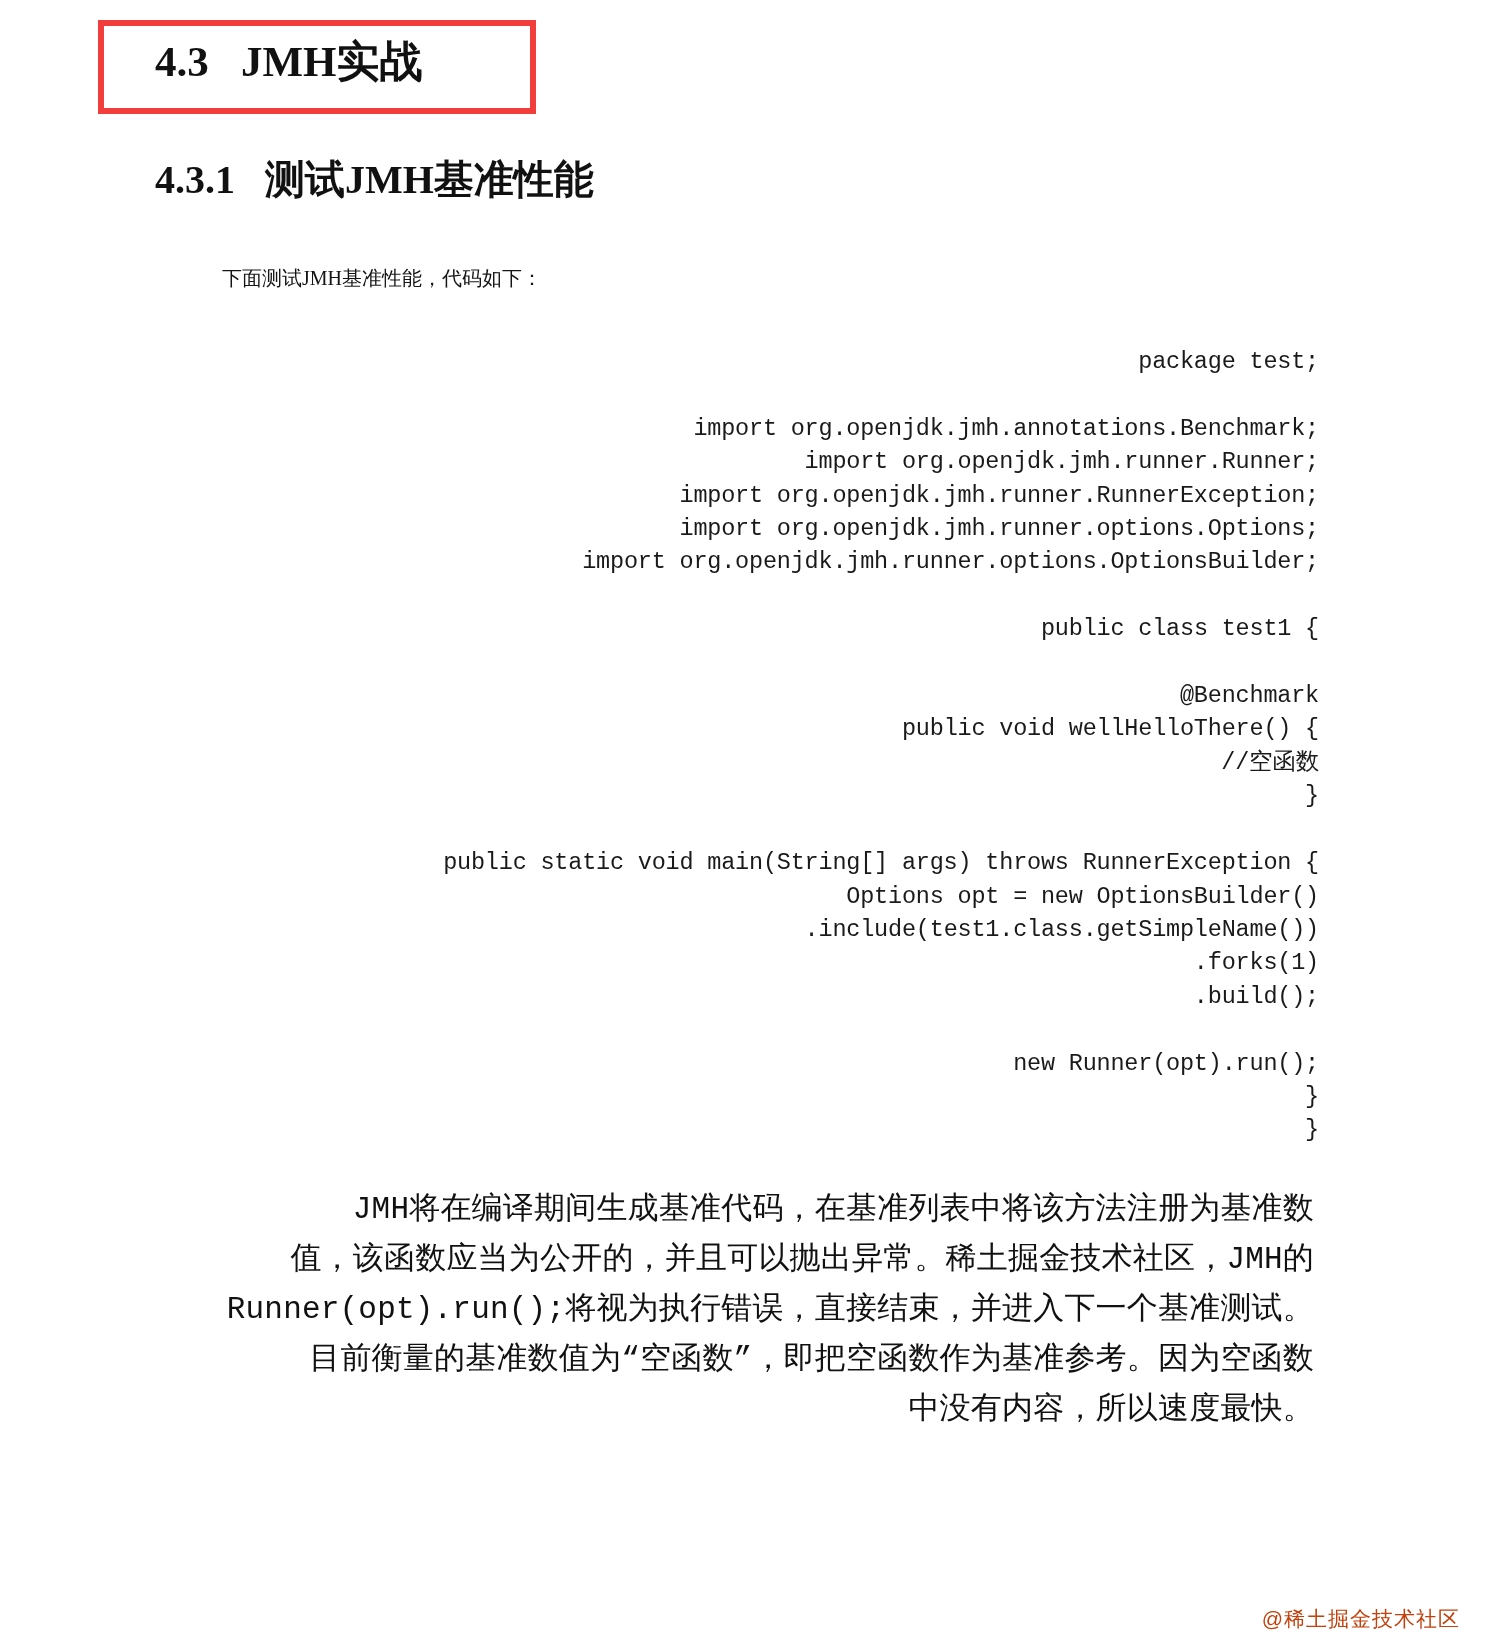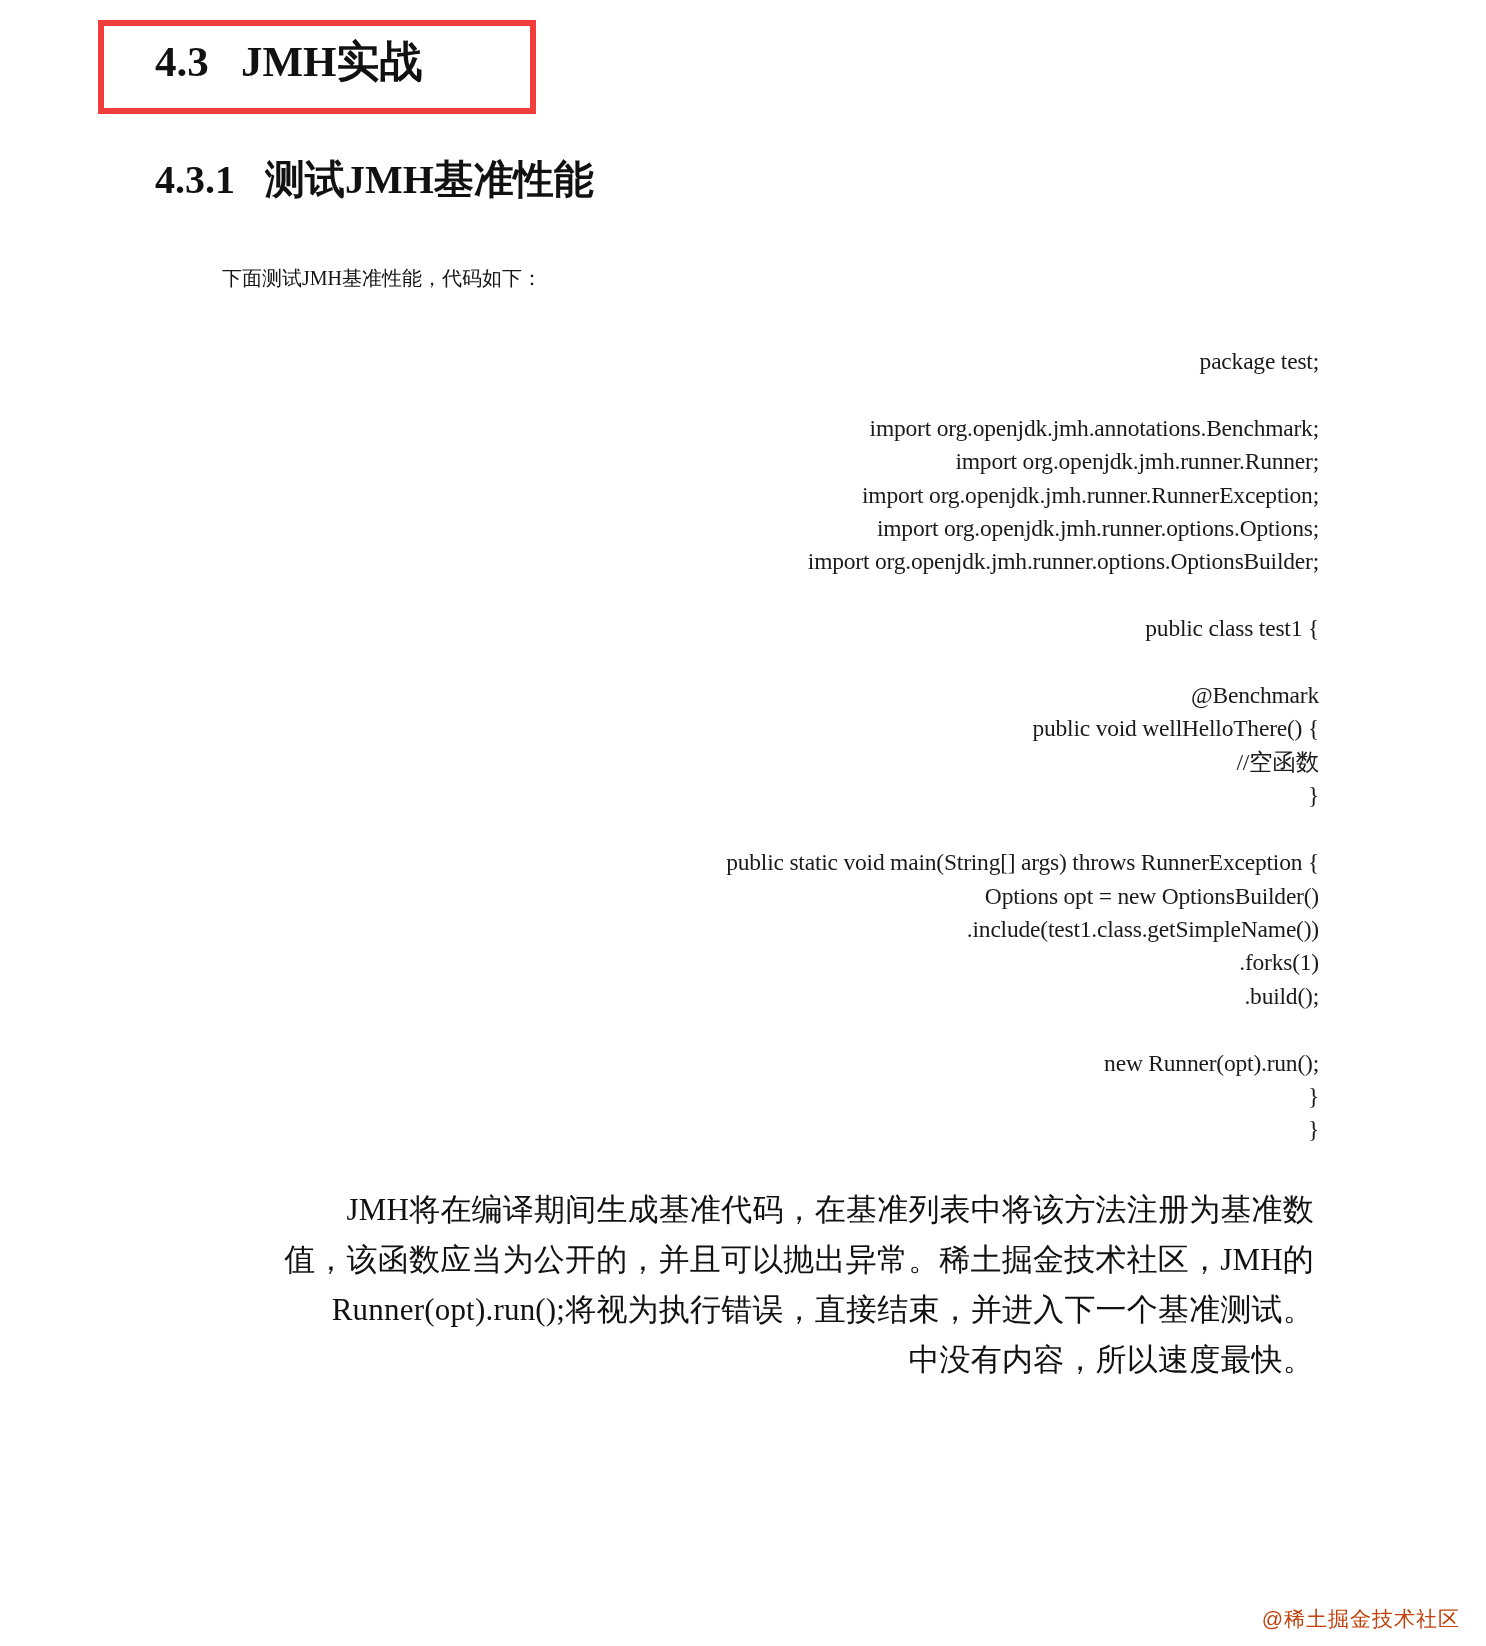--- a/index.html
+++ b/index.html
@@ -68,21 +68,21 @@
     white-space: pre;
     color: #141414;
   }
 
   
   .code-block {
     position: absolute;
     left: 219px;
     top: 345px;
     width: 1100px;
-    font-family: Liberation Serif, serif;
+    font-family: Liberation Mono, monospace;
     font-size: 23.5px;
     line-height: 33.4px;
     color: #1a1a1a;
     white-space: pre;
     letter-spacing: -0.2px;
   }
   .code-line {
     display: block;
     min-height: 33.4px;
     white-space: pre;
@@ -98,20 +98,21 @@
     top: 1185px;
     width: 1160px;
     font-size: 31px;
     line-height: 50px;
     color: #111111;
   }
   .body-para .pline {
     display: block;
     white-space: pre;
     letter-spacing: 0.2px;
+    font-family: Liberation Mono, monospace;
   }
 
   
   .watermark {
     position: absolute;
     right: 26px;
     bottom: 14px;
     font-size: 21px;
     line-height: 26px;
     color: #c2410c;
@@ -131,18 +132,19 @@
   <div class="subsection">4.3.1   测试JMH基准性能</div>
 
   <div class="intro-para">下面测试JMH基准性能，代码如下：</div>
 
   <div class="code-block"><span class="code-line">package test;</span><span class="code-line blank">&nbsp;</span><span class="code-line">import org.openjdk.jmh.annotations.Benchmark;</span><span class="code-line">import org.openjdk.jmh.runner.Runner;</span><span class="code-line">import org.openjdk.jmh.runner.RunnerException;</span><span class="code-line">import org.openjdk.jmh.runner.options.Options;</span><span class="code-line">import org.openjdk.jmh.runner.options.OptionsBuilder;</span><span class="code-line blank">&nbsp;</span><span class="code-line">public class test1 {</span><span class="code-line blank">&nbsp;</span><span class="code-line">    @Benchmark</span><span class="code-line">    public void wellHelloThere() {</span><span class="code-line">        //空函数</span><span class="code-line">    }</span><span class="code-line blank">&nbsp;</span><span class="code-line">    public static void main(String[] args) throws RunnerException {</span><span class="code-line">        Options opt = new OptionsBuilder()</span><span class="code-line">                .include(test1.class.getSimpleName())</span><span class="code-line">                .forks(1)</span><span class="code-line">                .build();</span><span class="code-line blank">&nbsp;</span><span class="code-line">        new Runner(opt).run();</span><span class="code-line">    }</span><span class="code-line">}</span></div>
 
   <div class="body-para">
       <span class="pline">    JMH将在编译期间生成基准代码，在基准列表中将该方法注册为基准数</span>
       <span class="pline">值，该函数应当为公开的，并且可以抛出异常。稀土掘金技术社区，JMH的</span>
       <span class="pline">Runner(opt).run();将视为执行错误，直接结束，并进入下一个基准测试。</span>
+      <span class="pline">目前衡量的基准数值为“空函数”，即把空函数作为基准参考。因为空函数</span>
       <span class="pline">中没有内容，所以速度最快。</span>
     </div>
 
   <div class="watermark">@稀土掘金技术社区</div>
 
 </div>
 
 </body></html>

